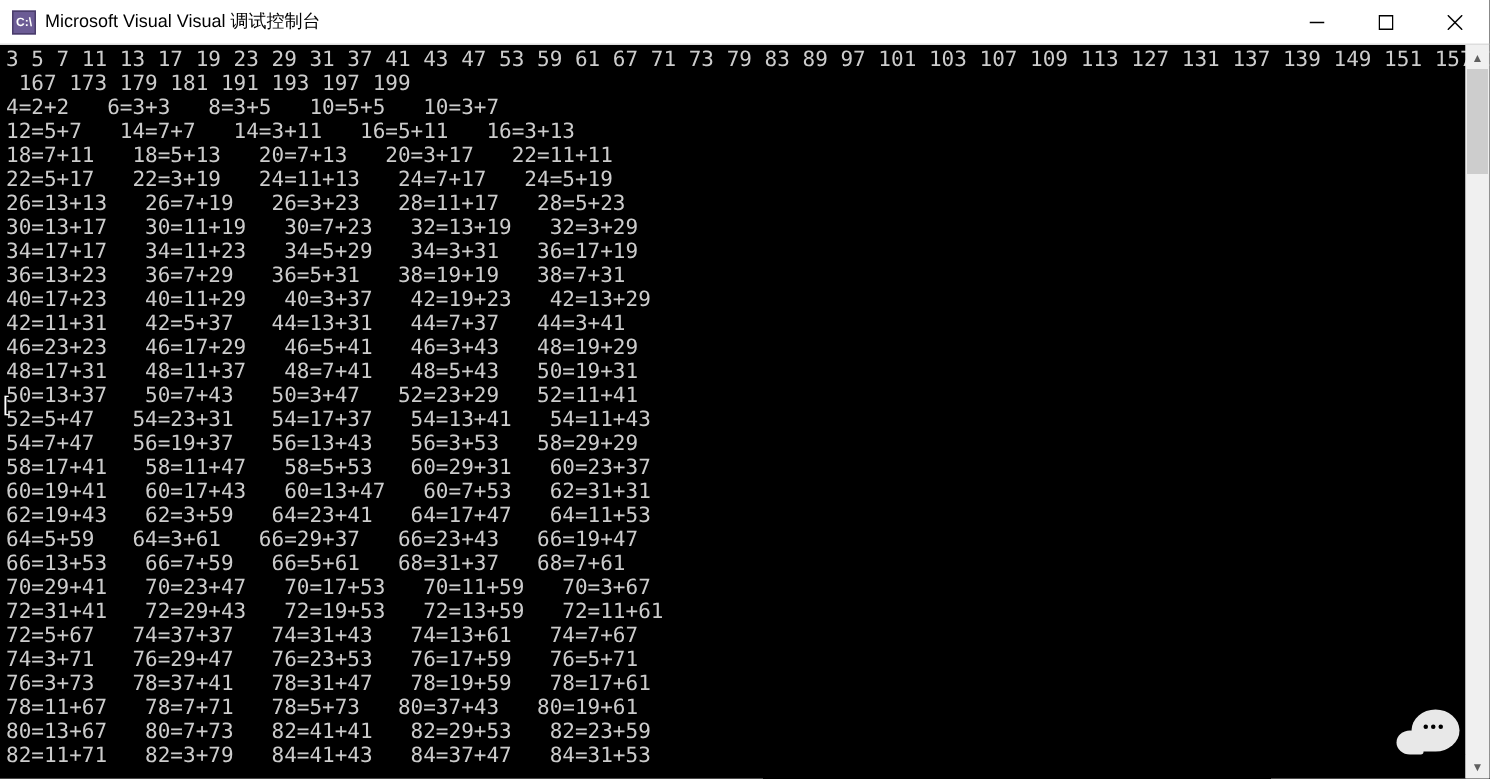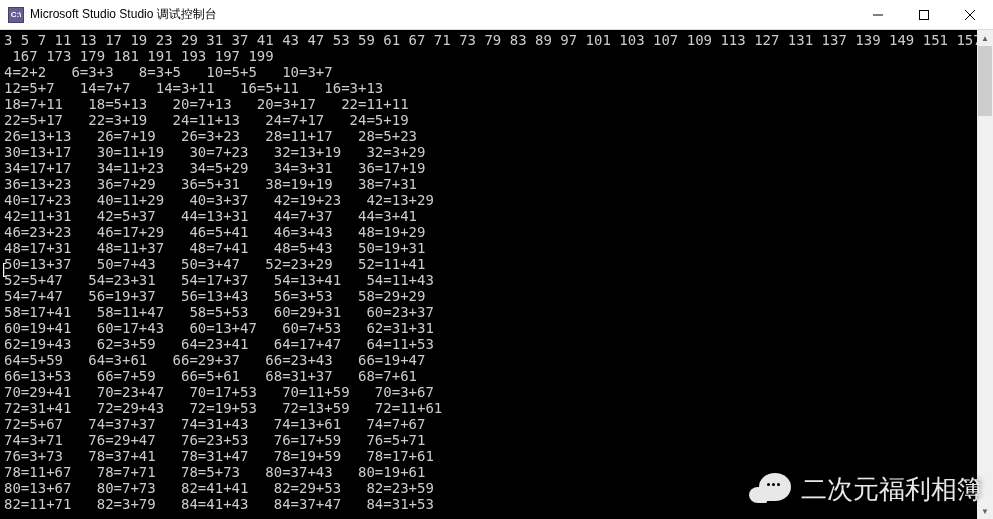--- a/index.html
+++ b/index.html
@@ -26,21 +26,21 @@
     .bubble-dot { width: 3px; height: 3px; background: #000; border-radius: 50%; }
     .bubble-small { position: absolute; width: 18px; height: 16px; background: #e8e8e8; border-radius: 50% 50% 10% 50%; top: 18px; left: 2px; }
     .highlight-mark { position: absolute; left: 2px; top: 261px; color: #fff; font-size: 14px; pointer-events: none; }
   </style>
 </head>
 <body>
 
 <div class="window">
   <div class="titlebar">
     <div class="titlebar-icon">C:\</div>
-    <div class="titlebar-text">Microsoft Studio Studio 调试控制台</div>
+    <div class="titlebar-text">Microsoft Visual Visual 调试控制台</div>
     <div class="titlebar-controls">
       <div class="titlebar-btn">
         <svg viewBox="0 0 10 10">
             <line x1="0" y1="5" x2="10" y2="5" stroke="#000" stroke-width="1"></line>
           </svg>
       </div>
       <div class="titlebar-btn">
         <svg viewBox="0 0 10 10">
             <rect x="0.5" y="0.5" width="9" height="9" fill="none" stroke="#000" stroke-width="1"></rect>
           </svg>
@@ -69,15 +69,14 @@
   <div class="watermark">
     <div class="watermark-icon">
       <div class="bubble-big"></div>
       <div class="bubble-dots">
           <div class="bubble-dot"></div>
           <div class="bubble-dot"></div>
           <div class="bubble-dot"></div>
         </div>
       <div class="bubble-small"></div>
     </div>
-    <span>二次元福利相簿</span>
   </div>
 </div>
 
 </body></html>

